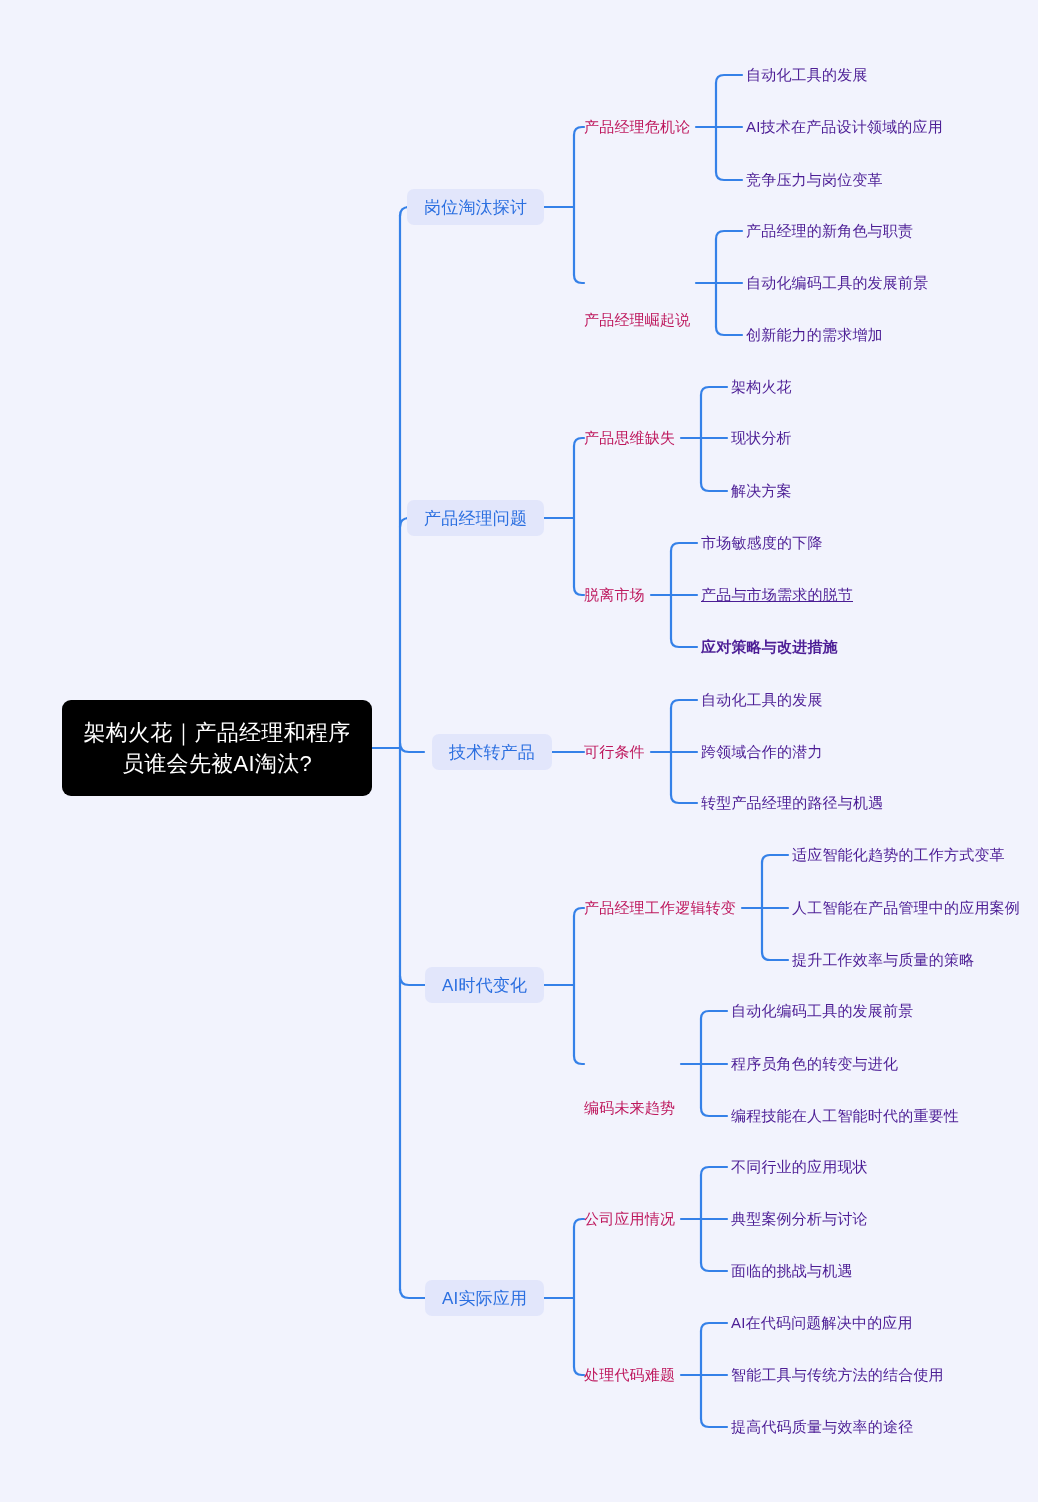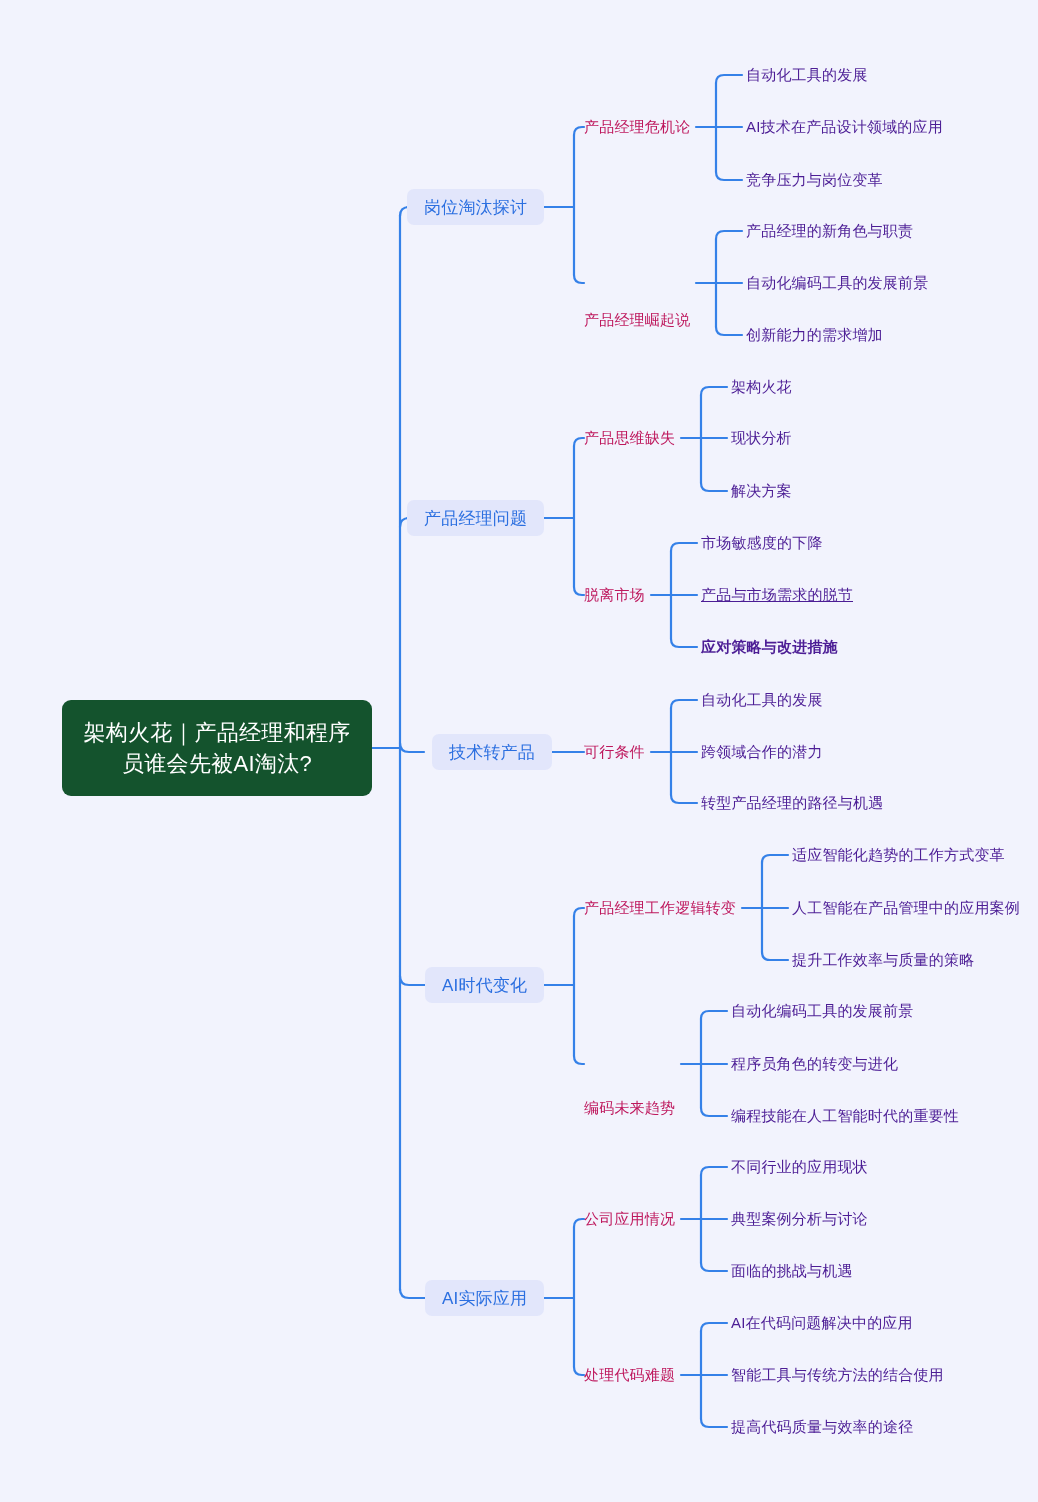--- a/index.html
+++ b/index.html
@@ -28,21 +28,21 @@
   }
   .node {
     position: absolute;
     box-sizing: border-box;
     display: flex;
     align-items: center;
     white-space: nowrap;
   }
   
   .root-node {
-    background: #14532d;
+    background: #000000;
     color: #ffffff;
     border-radius: 9px;
     padding: 14px 20px;
     font-size: 22px;
     line-height: 31px;
     text-align: center;
     justify-content: center;
     white-space: normal;
     width: 310px;
     left: 62px;

